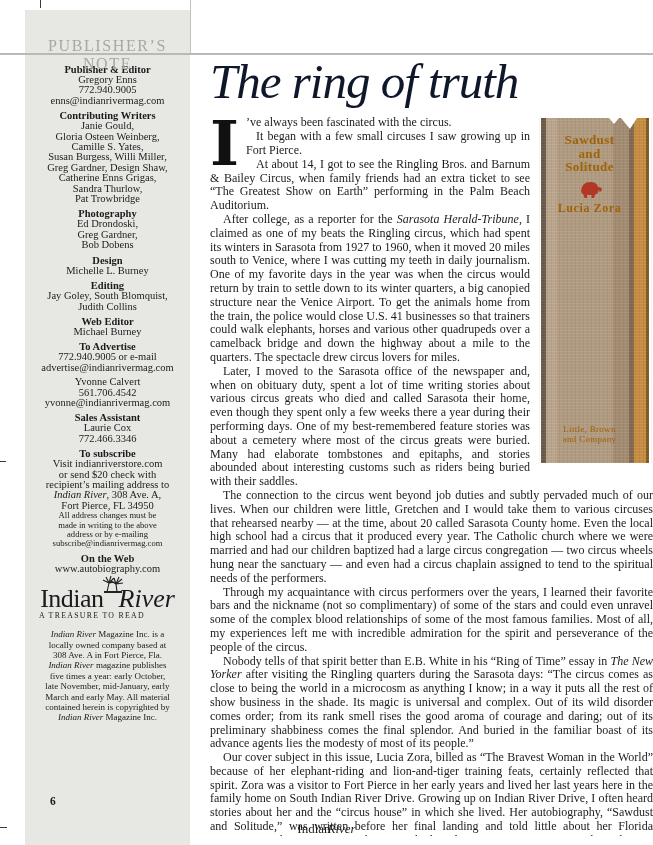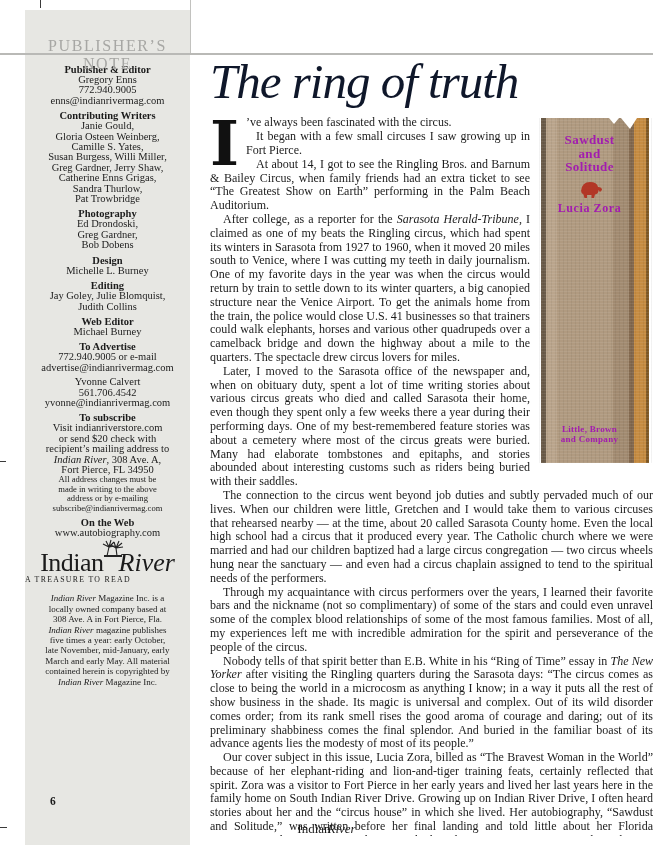--- a/index.html
+++ b/index.html
@@ -23,21 +23,21 @@
   .s-head{font-weight:bold;font-size:10.5px;line-height:11px;}
   .s-line{font-size:10.5px;line-height:10.4px;}
   .s-fine{font-size:8.6px;line-height:9.4px;}
 
   
   .logo-block{margin:10px 0 2px;text-align:center;position:relative;}
   .logo-line{white-space:nowrap;line-height:30px;}
   .logo-w1{font-size:26px;letter-spacing:-0.5px;}
   .logo-w2{font-size:26px;font-style:italic;margin-left:-7px;}
   .palms{position:relative;top:-14px;margin-left:-4px;}
-  .logo-tagline{font-size:7.8px;letter-spacing:1.3px;text-align:left;margin-top:-6px;}
+  .logo-tagline{font-size:7.8px;letter-spacing:1.3px;text-align:left;padding-left:14px;margin-top:-6px;}
   .fine-print{margin-top:9px;font-size:9px;line-height:10.4px;text-align:center;padding:0 18px;}
 
   .page-number{position:absolute;left:50px;top:795px;font-weight:bold;font-size:11.5px;}
 
   
   .article{position:absolute;left:210px;top:56px;width:443px;height:780px;overflow:hidden;}
   .title{font-size:49px;font-style:italic;font-weight:400;letter-spacing:-1px;line-height:1.05;
          margin:0 0 9px 0;color:#0f172a;}
   .body{font-size:12px;line-height:13.8px;text-align:justify;}
   .para{margin:0;text-indent:13px;}
@@ -52,25 +52,25 @@
     background:linear-gradient(90deg,#ffffff 0 2px,#6a5b49 2px 7px,#baa58c 7px 18px,
       #b09a80 18px 74px,#a28b71 74px 90px,#82684e 90px 95px,#c68c42 95px 107px,
       #815a26 107px 110px,#ffffff 110px);}
   .spine:after{content:"";position:absolute;inset:0;
     background:repeating-linear-gradient(0deg,rgba(255,255,255,.07) 0 1px,rgba(0,0,0,0) 1px 3px),
                repeating-linear-gradient(90deg,rgba(0,0,0,.05) 0 1px,rgba(0,0,0,0) 1px 4px);}
   .tear{position:absolute;top:0;right:16px;width:0;height:0;
         border-left:9px solid transparent;border-right:7px solid transparent;border-top:11px solid #fff;z-index:2;}
   .tear2{position:absolute;top:0;right:34px;width:0;height:0;
         border-left:5px solid transparent;border-right:5px solid transparent;border-top:6px solid #fff;z-index:2;}
-  .spine-text{position:absolute;left:7px;width:87px;text-align:center;color:#a21caf;z-index:3;}
+  .spine-text{position:absolute;left:7px;width:87px;text-align:center;color:#a16207;z-index:3;}
   .bk-title{top:15px;font-weight:bold;font-size:13px;line-height:13.5px;letter-spacing:.4px;}
   .bk-elephant{top:58px;}
   .bk-author{top:84px;font-weight:bold;font-size:12px;letter-spacing:.6px;}
-  .bk-pub{top:306px;font-weight:bold;font-size:9px;line-height:10px;letter-spacing:.3px;}
+  .bk-pub{top:306px;font-weight:normal;font-size:9px;line-height:10px;letter-spacing:.3px;}
 
   
   .footer-logo{position:absolute;left:50%;top:819px;transform:translateX(-50%);white-space:nowrap;}
   .fl-1{font-size:13px;}
   .fl-2{font-size:13px;font-style:italic;margin-left:-3px;}
 </style>
 </head>
 <body>
 
 <div id="page">
@@ -87,53 +87,58 @@
           <div class="s-line"><span>Gregory Enns</span></div>
           <div class="s-line"><span>772.940.9005</span></div>
           <div class="s-line"><span>enns@indianrivermag.com</span></div>
         </div>
         <div class="s-sec">
           <div class="s-head">Contributing Writers</div>
           <div class="s-line"><span>Janie Gould,</span></div>
           <div class="s-line"><span>Gloria Osteen Weinberg,</span></div>
           <div class="s-line"><span>Camille S. Yates,</span></div>
           <div class="s-line"><span>Susan Burgess, Willi Miller,</span></div>
-          <div class="s-line"><span>Greg Gardner, Jerry Shaw,</span></div>
+          <div class="s-line"><span>Greg Gardner, Design Shaw,</span></div>
           <div class="s-line"><span>Catherine Enns Grigas,</span></div>
           <div class="s-line"><span>Sandra Thurlow,</span></div>
           <div class="s-line"><span>Pat Trowbridge</span></div>
         </div>
         <div class="s-sec">
           <div class="s-head">Photography</div>
           <div class="s-line"><span>Ed Drondoski,</span></div>
           <div class="s-line"><span>Greg Gardner,</span></div>
           <div class="s-line"><span>Bob Dobens</span></div>
         </div>
         <div class="s-sec">
           <div class="s-head">Design</div>
           <div class="s-line"><span>Michelle L. Burney</span></div>
         </div>
         <div class="s-sec">
           <div class="s-head">Editing</div>
-          <div class="s-line"><span>Jay Goley, Julie Blomquist,</span></div>
+          <div class="s-line"><span>Jay Goley, South Blomquist,</span></div>
           <div class="s-line"><span>Judith Collins</span></div>
         </div>
         <div class="s-sec">
           <div class="s-head">Web Editor</div>
           <div class="s-line"><span>Michael Burney</span></div>
         </div>
         <div class="s-sec">
           <div class="s-head">To Advertise</div>
           <div class="s-line"><span>772.940.9005 or e-mail</span></div>
           <div class="s-line"><span>advertise@indianrivermag.com</span></div>
         </div>
         <div class="s-sec">
           <div class="s-line"><span>Yvonne Calvert</span></div>
           <div class="s-line"><span>561.706.4542</span></div>
           <div class="s-line"><span>yvonne@indianrivermag.com</span></div>
+        </div>
+        <div class="s-sec">
+          <div class="s-head">Sales Assistant</div>
+          <div class="s-line"><span>Laurie Cox</span></div>
+          <div class="s-line"><span>772.466.3346</span></div>
         </div>
         <div class="s-sec">
           <div class="s-head">To subscribe</div>
           <div class="s-line"><span>Visit indianriverstore.com</span></div>
           <div class="s-line"><span>or send $20 check with</span></div>
           <div class="s-line"><span>recipient’s mailing address to</span></div>
           <div class="s-line"><span class="it">Indian River</span><span>, 308 Ave. A,</span></div>
           <div class="s-line"><span>Fort Pierce, FL 34950</span></div>
           <div class="s-fine">All address changes must be</div>
           <div class="s-fine">made in writing to the above</div>

